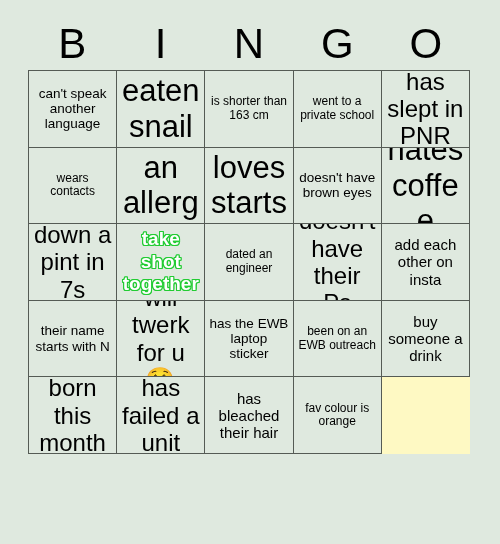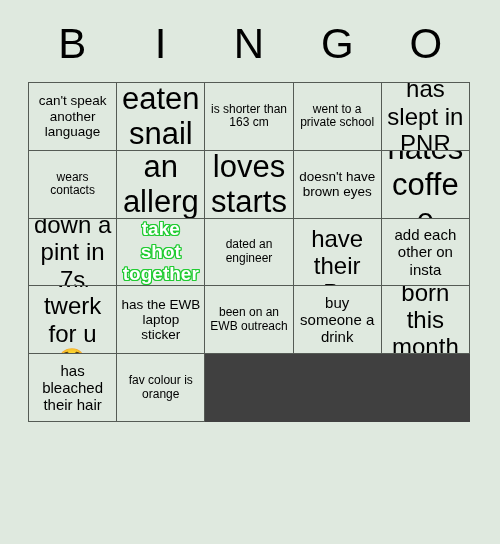--- a/index.html
+++ b/index.html
@@ -41,29 +41,28 @@
     line-height: 1;
     letter-spacing: 0;
   }
 
   
   .bingo-grid {
     position: absolute;
     left: 28px;
     top: 70px;
     width: 442px;
-    height: 340px;
+    height: 384px;
     display: grid;
     grid-template-columns: repeat(5, 1fr);
     grid-template-rows: repeat(5, 1fr);
     box-sizing: border-box;
     border-top: 1px solid #555b55;
     border-left: 1px solid #555b55;
-    background: #404040;
-    margin-top: 12px;
+    background: #fef9c3;
   }
   .cell {
     box-sizing: border-box;
     border-right: 1px solid #555b55;
     border-bottom: 1px solid #555b55;
     display: flex;
     align-items: center;
     justify-content: center;
     text-align: center;
     padding: 3px 4px;
@@ -156,35 +155,41 @@
       </div>
       <div class="cell fs-md">
         <span class="txt">dated an engineer</span>
       </div>
       <div class="cell fs-lg">
         <span class="txt">doesn't have their Ps</span>
       </div>
       <div class="cell fs-sm">
         <span class="txt">add each other on insta</span>
       </div>
+      <div class="cell fs-xs">
+        <span class="txt">their name starts with N</span>
+      </div>
       <div class="cell fs-lg">
         <span class="txt">will twerk for u 🤑</span>
       </div>
       <div class="cell fs-xs">
         <span class="txt">has the EWB laptop sticker</span>
       </div>
       <div class="cell fs-md">
         <span class="txt">been on an EWB outreach</span>
       </div>
       <div class="cell fs-sm">
         <span class="txt">buy someone a drink</span>
       </div>
       <div class="cell fs-lg">
         <span class="txt">born this month</span>
       </div>
+      <div class="cell fs-lg">
+        <span class="txt">has failed a unit</span>
+      </div>
       <div class="cell fs-sm">
         <span class="txt">has bleached their hair</span>
       </div>
       <div class="cell fs-md">
         <span class="txt">fav colour is orange</span>
       </div>
     </div>
 
 </div>
 

